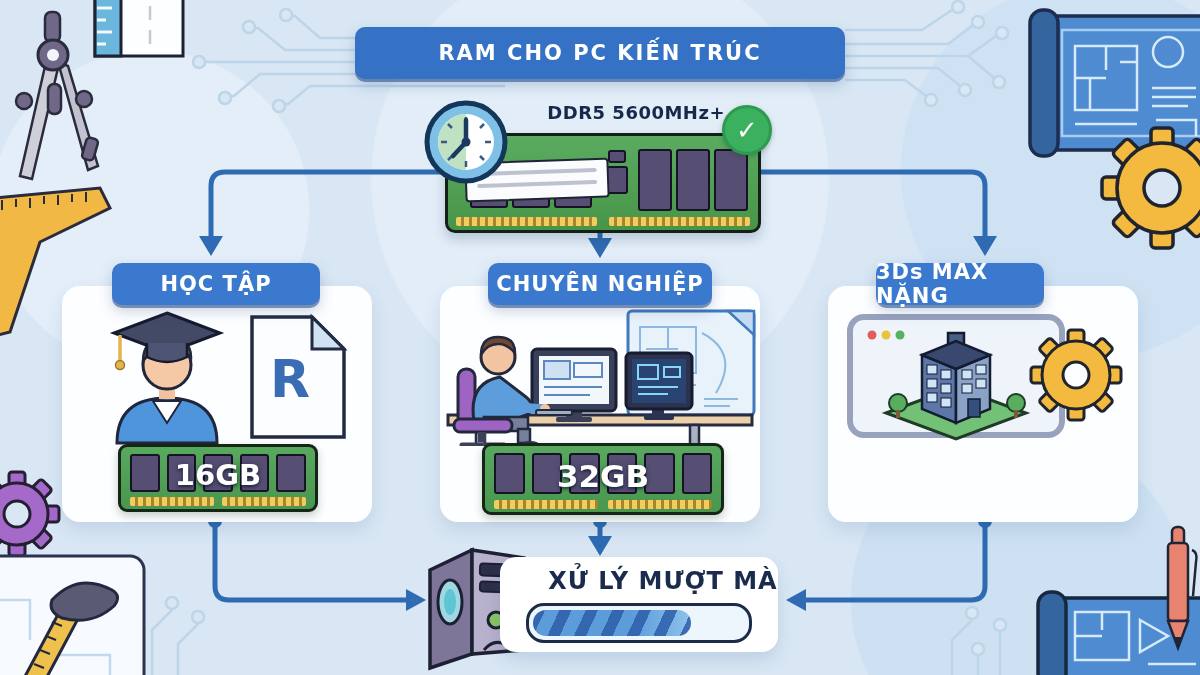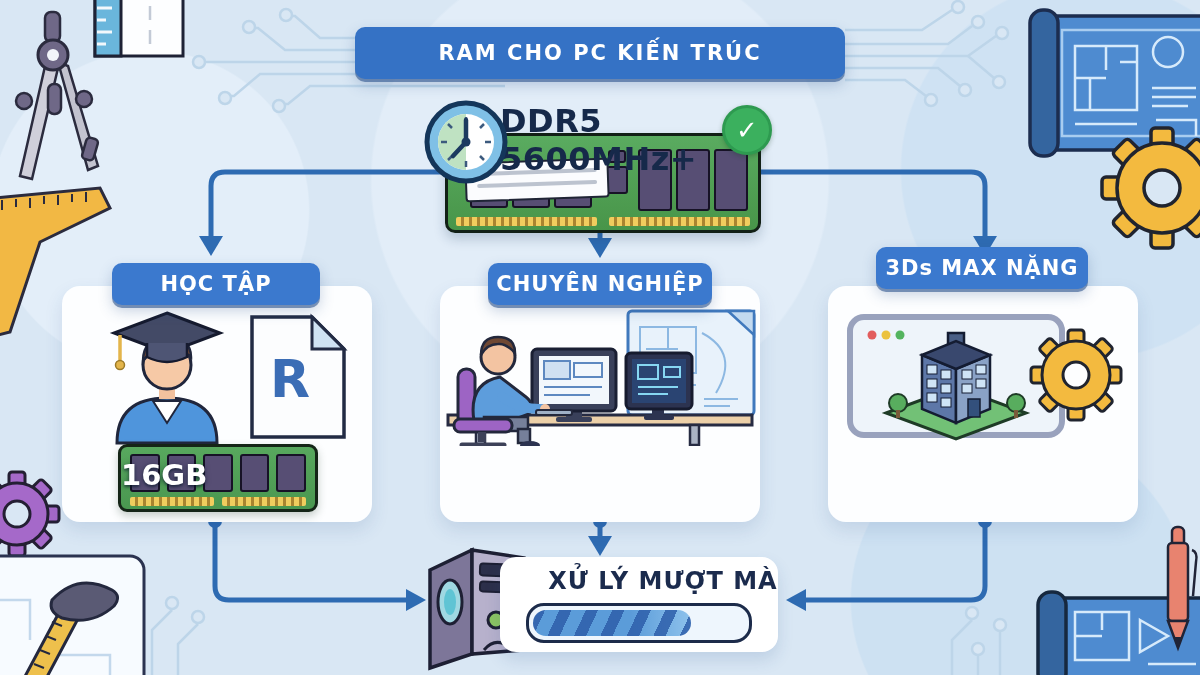--- a/index.html
+++ b/index.html
@@ -15,59 +15,59 @@
   .abs{position:absolute;}
 
   
   .banner{position:absolute;display:flex;align-items:center;justify-content:center;
     background:#3572c5;color:#fff;font-weight:bold;border-radius:10px;
     box-shadow:0 3px 0 rgba(34,74,134,.55),0 6px 14px rgba(40,80,140,.25);}
   #title-banner{left:355px;top:27px;width:490px;height:52px;font-size:21px;letter-spacing:2px;}
   .branch-banner{height:42px;font-size:21px;letter-spacing:1px;background:#3b79ce;z-index:5;}
   #banner-0{left:112px;top:263px;width:208px;}
   #banner-1{left:488px;top:263px;width:224px;text-align:center;}
-  #banner-2{left:876px;top:247px;width:212px;}
+  #banner-2{left:876px;top:263px;width:168px;}
 
   
   .card{position:absolute;top:286px;height:236px;background:#fdfeff;border-radius:18px;
     box-shadow:0 8px 18px rgba(40,80,140,.13);z-index:3;}
   #card-0{left:62px;width:310px;}
   #card-1{left:440px;width:320px;}
   #card-2{left:828px;width:310px;}
   .illus{position:absolute;left:0;top:18px;width:100%;height:142px;}
 
   
   .ram{position:absolute;background:linear-gradient(180deg,#58a85e,#4a9750);
     border:3px solid #152517;border-radius:9px;z-index:4;
     box-shadow:0 4px 8px rgba(30,60,40,.25);}
   .chips{position:absolute;left:9px;right:9px;top:7px;display:flex;gap:7px;}
   .chip{flex:1;background:#574e74;border:2px solid #171226;border-radius:3px;}
   .pins{position:absolute;bottom:3px;height:9px;border-radius:2px;
     background:repeating-linear-gradient(90deg,#f0cd5e 0 5px,#a9842f 5px 8px);}
   .pins.l{left:9px;right:52%;}
   .pins.r{right:9px;left:52%;}
   .gb{position:absolute;left:0;right:0;top:50%;transform:translateY(-58%);
-    text-align:left;color:#fff;font-weight:bold;
+    text-align:center;color:#fff;font-weight:bold;
     text-shadow:0 2px 3px rgba(10,25,45,.65),0 0 6px rgba(10,25,45,.35);}
   #ram-0{left:118px;top:444px;width:194px;height:62px;} #ram-0 .chip{height:34px;} #ram-0 .gb{font-size:29px;}
   #ram-1{left:482px;top:443px;width:236px;height:66px;} #ram-1 .chip{height:37px;} #ram-1 .gb{font-size:31px;}
   #ram-2{left:858px;top:440px;width:248px;height:71px;} #ram-2 .chip{height:41px;} #ram-2 .gb{font-size:33px;}
 
   
   #hero-ram{left:445px;top:133px;width:310px;height:94px;z-index:4;
     background:linear-gradient(180deg,#5aab60,#489549);border:3px solid #122016;border-radius:10px;
     box-shadow:0 6px 12px rgba(25,55,90,.22);position:absolute;}
   #hero-ram .chip{position:absolute;background:#574e74;border:2px solid #171226;border-radius:3px;}
   #hero-label-sticker{position:absolute;left:17px;top:24px;width:140px;height:36px;background:#fbfcfe;
     border:2.5px solid #1f2435;border-radius:4px;transform:rotate(-2deg);}
   #hero-label-sticker i{display:block;height:4px;background:#bcc3cf;border-radius:2px;margin:8px 10px 0;}
   #hero-ram .pins.l{left:8px;right:52%;bottom:4px;}
   #hero-ram .pins.r{right:8px;left:52%;bottom:4px;}
-  #ddr-label{position:absolute;left:500px;top:102px;width:225px;text-align:left;
-    font-size:32px;font-weight:bold;color:#16294a;z-index:5;letter-spacing:.5px;}
+  #ddr-label{position:absolute;left:500px;top:102px;width:225px;text-align:right;
+    font-size:18px;font-weight:bold;color:#16294a;z-index:5;letter-spacing:.5px;}
   #clock{position:absolute;left:423px;top:99px;width:86px;height:86px;z-index:6;}
   #check{position:absolute;left:722px;top:105px;width:44px;height:44px;border-radius:50%;
     background:#3bb05e;border:3px solid #2e9a50;color:#fff;display:flex;align-items:center;justify-content:center;
     font-size:26px;font-weight:bold;z-index:6;box-shadow:0 2px 5px rgba(20,60,30,.3);}
 
   
   #result-card{position:absolute;left:500px;top:557px;width:278px;height:95px;background:#fff;
     border-radius:16px;box-shadow:0 8px 16px rgba(40,80,140,.15);z-index:4;}
   #result-title{position:absolute;left:0;right:0;top:10px;text-align:center;
     font-size:24px;font-weight:bold;color:#1b2b4d;letter-spacing:1px;padding-left:48px;}
@@ -402,20 +402,33 @@
         <div class="chip"></div>
         <div class="chip"></div>
         <div class="chip"></div>
         <div class="chip"></div>
         <div class="chip"></div>
       </div>
     <div class="pins l"></div>
       <div class="pins r"></div>
     <div class="gb">16GB</div>
   </div>
+  <div class="ram" id="ram-1">
+    <div class="chips">
+        <div class="chip"></div>
+        <div class="chip"></div>
+        <div class="chip"></div>
+        <div class="chip"></div>
+        <div class="chip"></div>
+        <div class="chip"></div>
+      </div>
+    <div class="pins l"></div>
+      <div class="pins r"></div>
+    <div class="gb">32GB</div>
+  </div>
 
   <svg id="tower" class="abs" viewBox="0 0 115 135">
     <polygon points="10,32 52,12 52,116 10,130" fill="#7d7699" stroke="#1d1f33" stroke-width="3.5"></polygon>
     <polygon points="52,12 104,20 104,112 52,116" fill="#b7b1cc" stroke="#1d1f33" stroke-width="3.5"></polygon>
     <ellipse cx="30" cy="64" rx="12" ry="22" fill="#9fd8e2" stroke="#1d1f33" stroke-width="3"></ellipse>
     <ellipse cx="30" cy="64" rx="6" ry="13" fill="#5fc4d4"></ellipse>
     <rect x="60" y="26" width="36" height="12" rx="3" fill="#2c2f4a" stroke="#1d1f33" stroke-width="2" transform="rotate(2 78 32)"></rect>
     <rect x="60" y="44" width="36" height="10" rx="3" fill="#2c2f4a" stroke="#1d1f33" stroke-width="2" transform="rotate(2 78 49)"></rect>
     <circle cx="76" cy="82" r="8" fill="#8bc462" stroke="#1d1f33" stroke-width="3"></circle>
     <path d="M64 112 Q76 98 90 110" stroke="#1d1f33" stroke-width="3" fill="none"></path>

